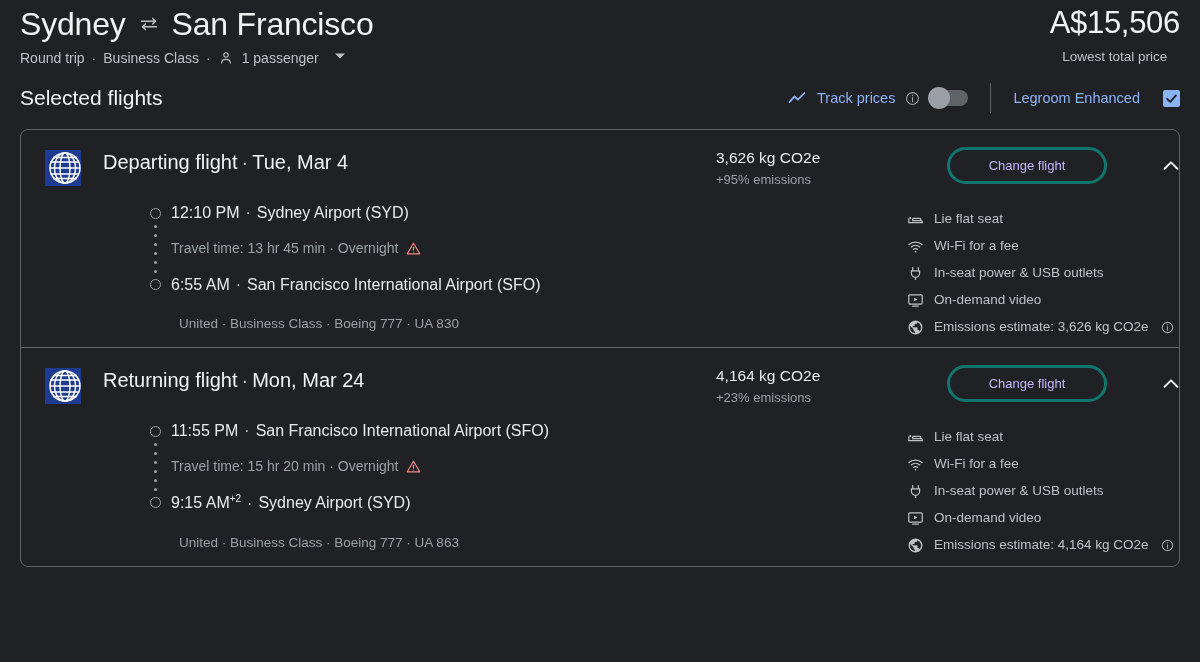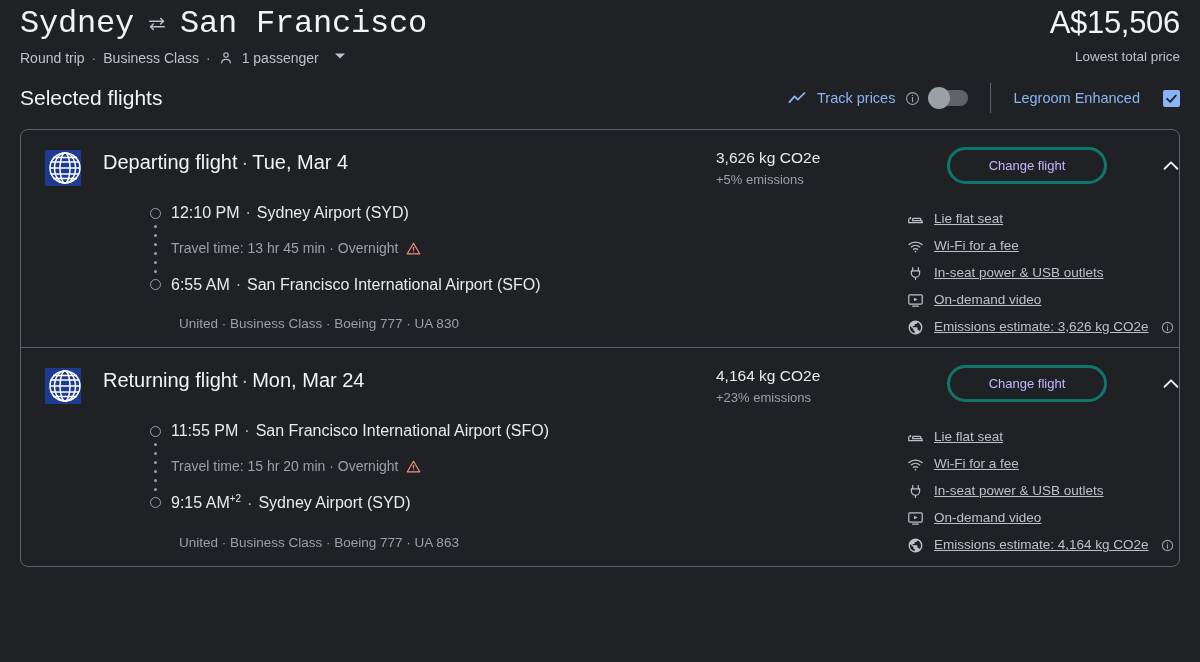--- a/index.html
+++ b/index.html
@@ -8,28 +8,28 @@
     background: #202124;
     font-family: "Liberation Sans", sans-serif;
     color: #e8eaed;
     overflow: hidden;
   }
   .page { position: relative; width: 1200px; height: 662px; padding: 0 20px; }
 
   
   .header { display: flex; align-items: flex-start; justify-content: space-between; padding-top: 2px; }
   .route-block { display: flex; flex-direction: column; }
-  .route-title { display: flex; align-items: center; gap: 12px; font-size: 32px; font-weight: 400; color: #f1f3f4; line-height: 44px; letter-spacing: -0.2px; font-family: Liberation Mono, monospace; }
+  .route-title { display: flex; align-items: center; gap: 12px; font-size: 32px; font-weight: 400; color: #f1f3f4; line-height: 44px; letter-spacing: -0.2px; }
   .swap-icon { display: inline-flex; align-items: center; justify-content: center; width: 22px; height: 22px; color: #bdc1c6; }
   .route-meta { display: flex; align-items: flex-start; gap: 7px; font-size: 14px; color: #bdc1c6; margin-top: 4px; white-space: nowrap; }
   .route-meta .dot { color: #9aa0a6; }
   .person-icon { display: inline-flex; width: 16px; height: 16px; color: #bdc1c6; margin-right: 1px; }
   .caret { display: inline-flex; width: 12px; height: 12px; color: #bdc1c6; margin-left: 8px; }
 
-  .price-block { text-align: right; }
+  .price-block { text-align: center; }
   .price-total { font-size: 31px; font-weight: 400; color: #f1f3f4; line-height: 42px; letter-spacing: -0.3px; }
   .price-caption { font-size: 13.5px; color: #bdc1c6; margin-top: 5px; }
 
   
   .subbar { display: flex; align-items: center; justify-content: space-between; margin-top: 17px; }
   .subbar h2 { font-size: 21px; font-weight: 400; color: #f1f3f4; }
   .subbar-right { display: flex; align-items: center; }
   .track-group { display: flex; align-items: center; gap: 10px; padding-right: 22px; }
   .chart-icon { width: 20px; height: 20px; color: #8ab4f8; display: inline-flex; }
   .track-label { font-size: 14.5px; color: #8ab4f8; font-weight: 500; }
@@ -66,21 +66,21 @@
 
   .leg-col { margin-left: 2px; flex: 1; }
   .leg-line { font-size: 16px; color: #e8eaed; line-height: 22px; white-space: nowrap; }
   .leg-line .sep { color: #bdc1c6; padding: 0 6px; }
   .leg-line sup { font-size: 10px; vertical-align: super; }
   .leg-mid { font-size: 14px; color: #9aa0a6; line-height: 20px; margin: 14px 0 12px 0; display: flex; align-items: center; gap: 8px; }
   .warn-icon { display: inline-flex; width: 15px; height: 15px; color: #f28b82; }
   .operator-line { font-size: 13.5px; color: #9aa0a6; margin-top: 20px; margin-left: 158px; }
 
   .amenities { position: absolute; left: 886px; top: 80px; display: flex; flex-direction: column; gap: 9px; }
-  .amenity { display: flex; align-items: center; gap: 10px; font-size: 13.5px; color: #bdc1c6; line-height: 18px; text-decoration: underline; }
+  .amenity { display: flex; align-items: center; gap: 10px; font-size: 13.5px; color: #bdc1c6; line-height: 18px; }
   .amenity .a-icon { width: 17px; height: 17px; flex: none; display: inline-flex; align-items: center; justify-content: center; color: #bdc1c6; }
   .amenity .a-info { width: 13px; height: 13px; display: inline-flex; color: #9aa0a6; margin-left: 2px; }
 </style>
 </head>
 <body>
 
 <div class="page">
 
   <div class="header">
     <div class="route-block">
@@ -174,21 +174,21 @@
             </g>
           </svg>
         </span>
         <div class="flight-head-title">
           <span>Departing flight</span><span class="sep">·</span><span>Tue, Mar 4</span>
         </div>
       </div>
 
       <div class="co2-block">
         <div class="co2-main">3,626 kg CO2e</div>
-        <div class="co2-sub">+5% emissions</div>
+        <div class="co2-sub">+95% emissions</div>
       </div>
 
       <button class="change-btn">Change flight</button>
       <button class="collapse-btn">
         <svg viewBox="0 0 24 24" width="22" height="22" fill="none" stroke="currentColor" stroke-width="2.1" stroke-linecap="round" stroke-linejoin="round">
             <path d="M5 15 L12 8 L19 15"></path>
           </svg>
       </button>
 
       <div class="flight-body">

